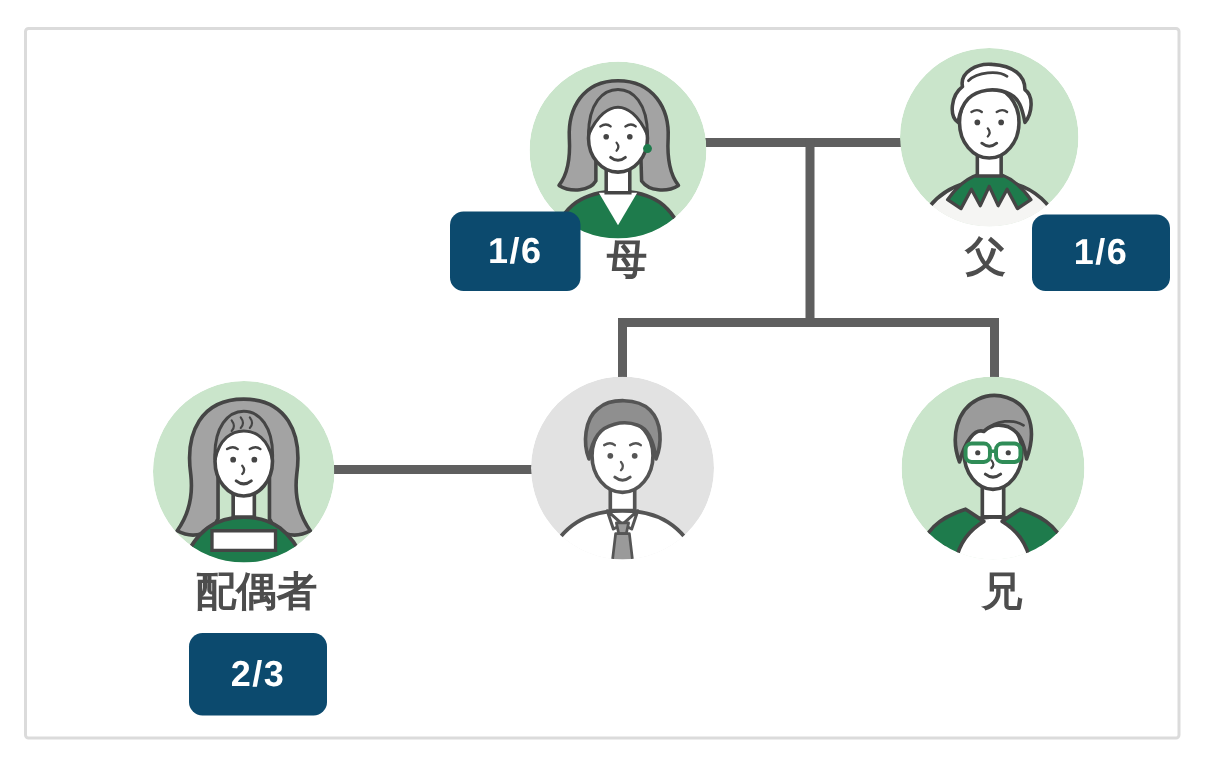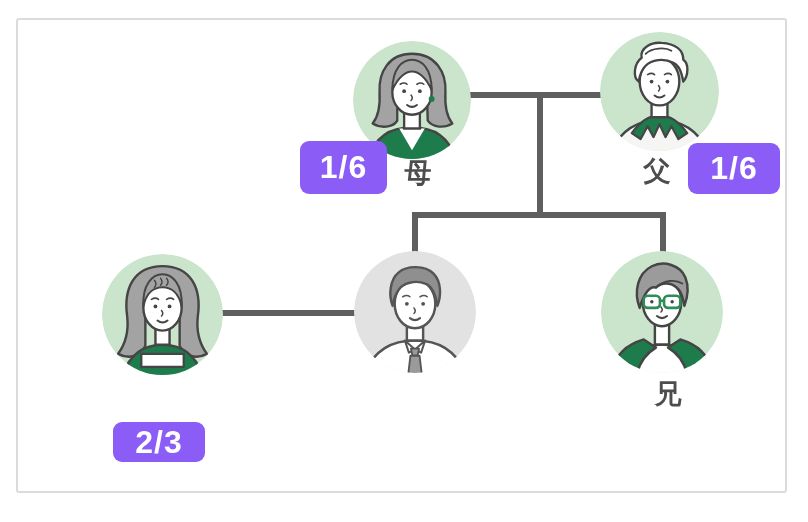--- a/index.html
+++ b/index.html
@@ -56,34 +56,34 @@
     line-height: 1.1;
   }
   .label-mother   { left: 418px; top: 159px; }
   .label-father   { left: 657px; top: 157px; }
   .label-spouse   { left: 171px; top: 380px; }
   .label-deceased { left: 431px; top: 380px; }
   .label-brother  { left: 668px; top: 380px; }
 
   .badge {
     position: absolute;
-    background: #8b5cf6;
+    background: #0c4a6e;
     color: #ffffff;
     border-radius: 9px;
     display: flex;
     align-items: center;
     justify-content: center;
-    font-size: 32px;
+    font-size: 24px;
     font-weight: 700;
     z-index: 3;
     letter-spacing: 1px;
   }
   .badge-mother { left: 300px; top: 141px; width: 87px; height: 53px; }
   .badge-father { left: 688px; top: 143px; width: 92px; height: 51px; }
-  .badge-spouse { left: 113px; top: 422px; width: 92px; height: 40px; }
+  .badge-spouse { left: 126px; top: 422px; width: 92px; height: 55px; }
 </style>
 </head>
 <body>
 
 <div class="stage">
   <div class="card"></div>
 
   <div class="connector parents-line"></div>
   <div class="connector parents-drop"></div>
   <div class="connector children-bar"></div>
@@ -140,20 +140,21 @@
       <ellipse cx="60" cy="53" rx="19" ry="23" fill="#ffffff" stroke="#454545" stroke-width="2.4"></ellipse>
       <path d="M41 52 C40 30 50 20 60 20 C70 20 80 30 79 52 C76 38 68 33 60 33 C52 33 44 38 41 52 Z" fill="#a3a3a3" stroke="#454545" stroke-width="2"></path>
       <path d="M52 26 q3 4 0 7 M58 24 q3 4 0 7 M64 24 q3 4 0 7" stroke="#454545" stroke-width="1.4" fill="none" stroke-linecap="round"></path>
       <circle cx="53" cy="52" r="1.9" fill="#454545"></circle>
       <circle cx="67" cy="52" r="1.9" fill="#454545"></circle>
       <path d="M49 45 q4 -2.5 7 0 M64 45 q4 -2.5 7 0" stroke="#454545" stroke-width="1.6" fill="none" stroke-linecap="round"></path>
       <path d="M59 56 q2.5 3 0 5.5" stroke="#454545" stroke-width="1.5" fill="none" stroke-linecap="round"></path>
       <path d="M55 66 q5 4 10 0" stroke="#454545" stroke-width="2" fill="none" stroke-linecap="round"></path>
     </svg>
   </div>
+  <div class="person-label label-spouse">配偶者</div>
   <div class="badge badge-spouse">2/3</div>
 
   <div class="avatar deceased">
     <svg viewBox="0 0 120 120">
       <circle cx="60" cy="60" r="60" fill="#e2e2e2"></circle>
       <path d="M8 124 C20 96 38 88 60 88 C82 88 100 96 112 124 Z" fill="#ffffff" stroke="#555555" stroke-width="2.5"></path>
       <path d="M52 68 h16 v20 h-16 z" fill="#ffffff" stroke="#555555" stroke-width="2.4"></path>
       <path d="M50 88 L60 97 L54 100 Z M70 88 L60 97 L66 100 Z" fill="#ffffff" stroke="#555555" stroke-width="2" stroke-linejoin="round"></path>
       <path d="M56 96 h8 l-1.5 7 h-5 Z" fill="#9a9a9a" stroke="#555555" stroke-width="1.8" stroke-linejoin="round"></path>
       <path d="M55.5 103 L64.5 103 L67 124 L53 124 Z" fill="#9a9a9a" stroke="#555555" stroke-width="1.8" stroke-linejoin="round"></path>

